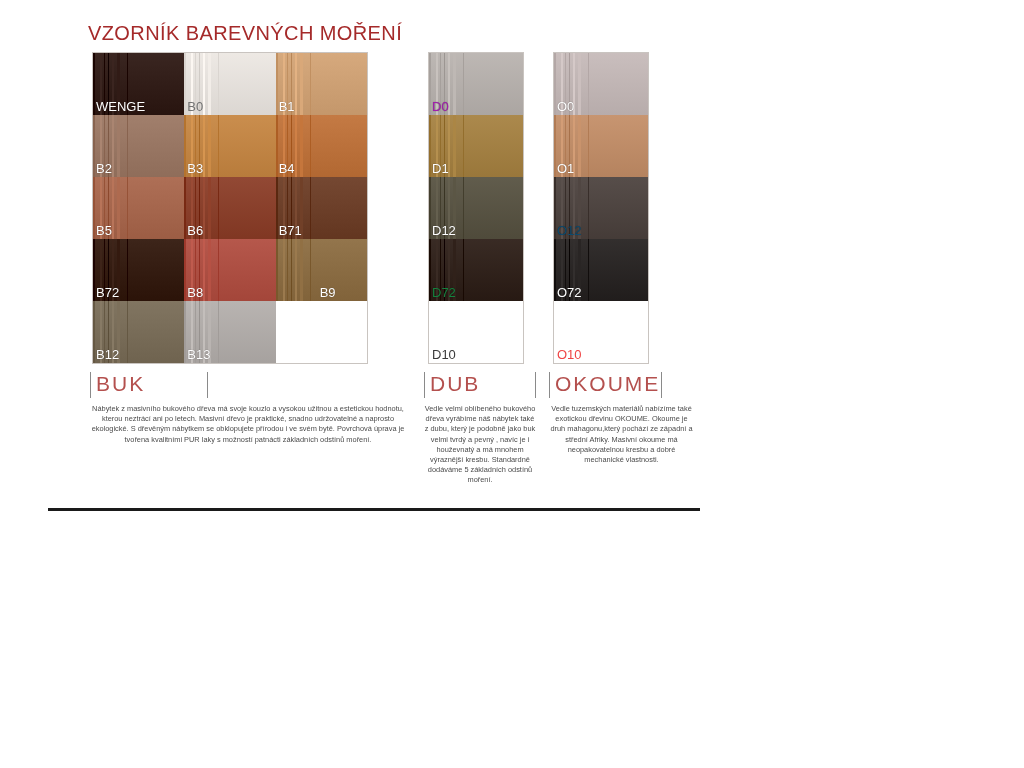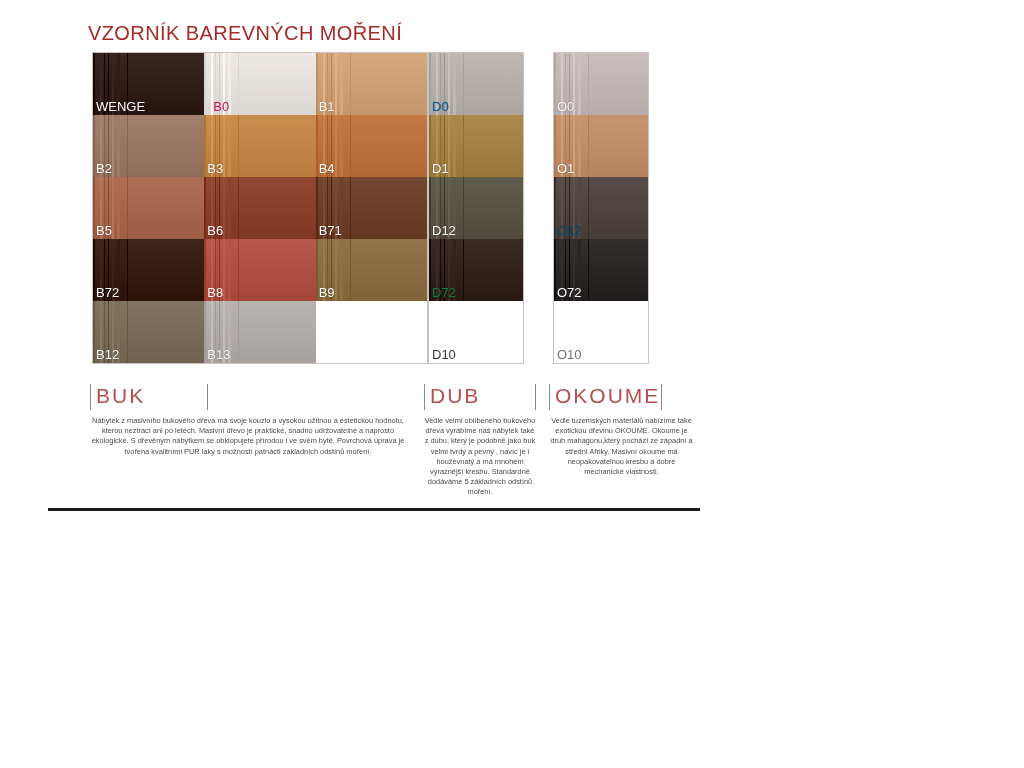--- a/index.html
+++ b/index.html
@@ -33,21 +33,21 @@
     color: #a52a2a;
     font-weight: 400;
     white-space: nowrap;
   }
 
   
   .swatch-group {
     position: absolute;
     top: 40px;
   }
-  .swatch-group.buk    { left: 92px;  width: 336px; }
+  .swatch-group.buk    { left: 92px;  width: 276px; }
   .swatch-group.dub    { left: 428px; width: 96px;  }
   .swatch-group.okoume { left: 553px; width: 96px;  }
 
   .swatch-grid {
     display: grid;
     gap: 0;
     border: 1px solid #c9c4c0;
     box-sizing: content-box;
   }
   .swatch-group.buk .swatch-grid    { grid-template-columns: repeat(3, 1fr); }
@@ -79,21 +79,20 @@
   .section {
     position: absolute;
   }
   .section.buk    { left: 90px;  top: 358px; width: 318px; }
   .section.dub    { left: 424px; top: 358px; width: 112px; }
   .section.okoume { left: 549px; top: 358px; width: 145px; }
 
   .section-head {
     position: relative;
     height: 30px;
-    margin-top: 12px;
   }
   .section-head .tick {
     position: absolute;
     top: 2px;
     width: 1px;
     height: 26px;
     background: #8a8a8a;
   }
   .section-head .tick.left  { left: 0; }
   .section-head .tick.right { }
@@ -142,21 +141,21 @@
   <div class="title" style="color: rgb(165, 42, 42);">VZORNÍK BAREVNÝCH MOŘENÍ</div>
 
   <div class="swatch-group buk">
     <div class="swatch-grid">
         <div class="swatch">
           <div class="grain" style="background: linear-gradient(90deg, rgb(25, 3, 0) 0px, rgb(25, 3, 0) 2px, transparent 2px, transparent 7px, rgb(59, 37, 32) 7px, rgb(59, 37, 32) 9px, transparent 9px, transparent 15px, rgb(15, 0, 0) 15px, rgb(15, 0, 0) 16px, transparent 16px, transparent 24px, rgb(49, 27, 22) 24px, rgb(49, 27, 22) 27px, transparent 27px, transparent 34px, rgb(25, 3, 0) 34px, rgb(25, 3, 0) 35px, transparent 35px, transparent 44px), linear-gradient(90deg, rgb(59, 37, 32) 0px, rgb(59, 37, 32) 1px, transparent 1px, transparent 11px, rgb(25, 3, 0) 11px, rgb(25, 3, 0) 12px, transparent 12px, transparent 19px, rgb(59, 37, 32) 19px, rgb(59, 37, 32) 21px, transparent 21px, transparent 31px), linear-gradient(rgba(255, 255, 255, 0.07), rgba(0, 0, 0, 0.07)), linear-gradient(rgb(43, 21, 16), rgb(43, 21, 16));"></div>
           <span class="label" style="color: rgb(255, 255, 255);">WENGE</span>
         </div>
         <div class="swatch">
           <div class="grain" style="background: linear-gradient(90deg, rgb(218, 213, 208) 0px, rgb(218, 213, 208) 2px, transparent 2px, transparent 7px, rgb(252, 247, 242) 7px, rgb(252, 247, 242) 9px, transparent 9px, transparent 15px, rgb(208, 203, 198) 15px, rgb(208, 203, 198) 16px, transparent 16px, transparent 24px, rgb(242, 237, 232) 24px, rgb(242, 237, 232) 27px, transparent 27px, transparent 34px, rgb(218, 213, 208) 34px, rgb(218, 213, 208) 35px, transparent 35px, transparent 44px), linear-gradient(90deg, rgb(252, 247, 242) 0px, rgb(252, 247, 242) 1px, transparent 1px, transparent 11px, rgb(218, 213, 208) 11px, rgb(218, 213, 208) 12px, transparent 12px, transparent 19px, rgb(252, 247, 242) 19px, rgb(252, 247, 242) 21px, transparent 21px, transparent 31px), linear-gradient(rgba(255, 255, 255, 0.07), rgba(0, 0, 0, 0.07)), linear-gradient(rgb(236, 231, 226), rgb(236, 231, 226));"></div>
-          <span class="label" style="color: #be185d; text-shadow: none; margin-left: 6px;">B0</span>
+          <span class="label" style="color: #737373; text-shadow: none;">B0</span>
         </div>
         <div class="swatch">
           <div class="grain" style="background: linear-gradient(90deg, rgb(193, 144, 97) 0px, rgb(193, 144, 97) 2px, transparent 2px, transparent 7px, rgb(227, 178, 131) 7px, rgb(227, 178, 131) 9px, transparent 9px, transparent 15px, rgb(183, 134, 87) 15px, rgb(183, 134, 87) 16px, transparent 16px, transparent 24px, rgb(217, 168, 121) 24px, rgb(217, 168, 121) 27px, transparent 27px, transparent 34px, rgb(193, 144, 97) 34px, rgb(193, 144, 97) 35px, transparent 35px, transparent 44px), linear-gradient(90deg, rgb(227, 178, 131) 0px, rgb(227, 178, 131) 1px, transparent 1px, transparent 11px, rgb(193, 144, 97) 11px, rgb(193, 144, 97) 12px, transparent 12px, transparent 19px, rgb(227, 178, 131) 19px, rgb(227, 178, 131) 21px, transparent 21px, transparent 31px), linear-gradient(rgba(255, 255, 255, 0.07), rgba(0, 0, 0, 0.07)), linear-gradient(rgb(211, 162, 115), rgb(211, 162, 115));"></div>
           <span class="label" style="color: rgb(255, 255, 255);">B1</span>
         </div>
         <div class="swatch">
           <div class="grain" style="background: linear-gradient(90deg, rgb(136, 99, 79) 0px, rgb(136, 99, 79) 2px, transparent 2px, transparent 7px, rgb(170, 133, 113) 7px, rgb(170, 133, 113) 9px, transparent 9px, transparent 15px, rgb(126, 89, 69) 15px, rgb(126, 89, 69) 16px, transparent 16px, transparent 24px, rgb(160, 123, 103) 24px, rgb(160, 123, 103) 27px, transparent 27px, transparent 34px, rgb(136, 99, 79) 34px, rgb(136, 99, 79) 35px, transparent 35px, transparent 44px), linear-gradient(90deg, rgb(170, 133, 113) 0px, rgb(170, 133, 113) 1px, transparent 1px, transparent 11px, rgb(136, 99, 79) 11px, rgb(136, 99, 79) 12px, transparent 12px, transparent 19px, rgb(170, 133, 113) 19px, rgb(170, 133, 113) 21px, transparent 21px, transparent 31px), linear-gradient(rgba(255, 255, 255, 0.07), rgba(0, 0, 0, 0.07)), linear-gradient(rgb(154, 117, 97), rgb(154, 117, 97));"></div>
           <span class="label" style="color: rgb(255, 255, 255);">B2</span>
         </div>
         <div class="swatch">
@@ -182,38 +181,38 @@
         <div class="swatch">
           <div class="grain" style="background: linear-gradient(90deg, rgb(28, 2, 0) 0px, rgb(28, 2, 0) 2px, transparent 2px, transparent 7px, rgb(62, 36, 25) 7px, rgb(62, 36, 25) 9px, transparent 9px, transparent 15px, rgb(18, 0, 0) 15px, rgb(18, 0, 0) 16px, transparent 16px, transparent 24px, rgb(52, 26, 15) 24px, rgb(52, 26, 15) 27px, transparent 27px, transparent 34px, rgb(28, 2, 0) 34px, rgb(28, 2, 0) 35px, transparent 35px, transparent 44px), linear-gradient(90deg, rgb(62, 36, 25) 0px, rgb(62, 36, 25) 1px, transparent 1px, transparent 11px, rgb(28, 2, 0) 11px, rgb(28, 2, 0) 12px, transparent 12px, transparent 19px, rgb(62, 36, 25) 19px, rgb(62, 36, 25) 21px, transparent 21px, transparent 31px), linear-gradient(rgba(255, 255, 255, 0.07), rgba(0, 0, 0, 0.07)), linear-gradient(rgb(46, 20, 9), rgb(46, 20, 9));"></div>
           <span class="label" style="color: rgb(255, 255, 255);">B72</span>
         </div>
         <div class="swatch">
           <div class="grain" style="background: linear-gradient(90deg, rgb(158, 57, 44) 0px, rgb(158, 57, 44) 2px, transparent 2px, transparent 7px, rgb(192, 91, 78) 7px, rgb(192, 91, 78) 9px, transparent 9px, transparent 15px, rgb(148, 47, 34) 15px, rgb(148, 47, 34) 16px, transparent 16px, transparent 24px, rgb(182, 81, 68) 24px, rgb(182, 81, 68) 27px, transparent 27px, transparent 34px, rgb(158, 57, 44) 34px, rgb(158, 57, 44) 35px, transparent 35px, transparent 44px), linear-gradient(90deg, rgb(192, 91, 78) 0px, rgb(192, 91, 78) 1px, transparent 1px, transparent 11px, rgb(158, 57, 44) 11px, rgb(158, 57, 44) 12px, transparent 12px, transparent 19px, rgb(192, 91, 78) 19px, rgb(192, 91, 78) 21px, transparent 21px, transparent 31px), linear-gradient(rgba(255, 255, 255, 0.07), rgba(0, 0, 0, 0.07)), linear-gradient(rgb(176, 75, 62), rgb(176, 75, 62));"></div>
           <span class="label" style="color: rgb(255, 255, 255); text-align: right;">B8</span>
         </div>
         <div class="swatch">
           <div class="grain" style="background: linear-gradient(90deg, rgb(121, 88, 44) 0px, rgb(121, 88, 44) 2px, transparent 2px, transparent 7px, rgb(155, 122, 78) 7px, rgb(155, 122, 78) 9px, transparent 9px, transparent 15px, rgb(111, 78, 34) 15px, rgb(111, 78, 34) 16px, transparent 16px, transparent 24px, rgb(145, 112, 68) 24px, rgb(145, 112, 68) 27px, transparent 27px, transparent 34px, rgb(121, 88, 44) 34px, rgb(121, 88, 44) 35px, transparent 35px, transparent 44px), linear-gradient(90deg, rgb(155, 122, 78) 0px, rgb(155, 122, 78) 1px, transparent 1px, transparent 11px, rgb(121, 88, 44) 11px, rgb(121, 88, 44) 12px, transparent 12px, transparent 19px, rgb(155, 122, 78) 19px, rgb(155, 122, 78) 21px, transparent 21px, transparent 31px), linear-gradient(rgba(255, 255, 255, 0.07), rgba(0, 0, 0, 0.07)), linear-gradient(rgb(139, 106, 62), rgb(139, 106, 62));"></div>
-          <span class="label" style="color: rgb(255, 255, 255);">B9</span>
+          <span class="label" style="color: rgb(255, 255, 255); padding-left: 41px;">B9</span>
         </div>
         <div class="swatch">
           <div class="grain" style="background: linear-gradient(90deg, rgb(101, 88, 67) 0px, rgb(101, 88, 67) 2px, transparent 2px, transparent 7px, rgb(135, 122, 101) 7px, rgb(135, 122, 101) 9px, transparent 9px, transparent 15px, rgb(91, 78, 57) 15px, rgb(91, 78, 57) 16px, transparent 16px, transparent 24px, rgb(125, 112, 91) 24px, rgb(125, 112, 91) 27px, transparent 27px, transparent 34px, rgb(101, 88, 67) 34px, rgb(101, 88, 67) 35px, transparent 35px, transparent 44px), linear-gradient(90deg, rgb(135, 122, 101) 0px, rgb(135, 122, 101) 1px, transparent 1px, transparent 11px, rgb(101, 88, 67) 11px, rgb(101, 88, 67) 12px, transparent 12px, transparent 19px, rgb(135, 122, 101) 19px, rgb(135, 122, 101) 21px, transparent 21px, transparent 31px), linear-gradient(rgba(255, 255, 255, 0.07), rgba(0, 0, 0, 0.07)), linear-gradient(rgb(119, 106, 85), rgb(119, 106, 85));"></div>
           <span class="label" style="color: rgb(255, 255, 255);">B12</span>
         </div>
         <div class="swatch">
           <div class="grain" style="background: linear-gradient(90deg, rgb(161, 156, 153) 0px, rgb(161, 156, 153) 2px, transparent 2px, transparent 7px, rgb(195, 190, 187) 7px, rgb(195, 190, 187) 9px, transparent 9px, transparent 15px, rgb(151, 146, 143) 15px, rgb(151, 146, 143) 16px, transparent 16px, transparent 24px, rgb(185, 180, 177) 24px, rgb(185, 180, 177) 27px, transparent 27px, transparent 34px, rgb(161, 156, 153) 34px, rgb(161, 156, 153) 35px, transparent 35px, transparent 44px), linear-gradient(90deg, rgb(195, 190, 187) 0px, rgb(195, 190, 187) 1px, transparent 1px, transparent 11px, rgb(161, 156, 153) 11px, rgb(161, 156, 153) 12px, transparent 12px, transparent 19px, rgb(195, 190, 187) 19px, rgb(195, 190, 187) 21px, transparent 21px, transparent 31px), linear-gradient(rgba(255, 255, 255, 0.07), rgba(0, 0, 0, 0.07)), linear-gradient(rgb(179, 174, 171), rgb(179, 174, 171));"></div>
           <span class="label" style="color: rgb(255, 255, 255);">B13</span>
         </div>
       </div>
   </div>
 
   <div class="swatch-group dub">
     <div class="swatch-grid">
         <div class="swatch">
           <div class="grain" style="background: linear-gradient(90deg, rgb(166, 160, 156) 0px, rgb(166, 160, 156) 2px, transparent 2px, transparent 7px, rgb(200, 194, 190) 7px, rgb(200, 194, 190) 9px, transparent 9px, transparent 15px, rgb(156, 150, 146) 15px, rgb(156, 150, 146) 16px, transparent 16px, transparent 24px, rgb(190, 184, 180) 24px, rgb(190, 184, 180) 27px, transparent 27px, transparent 34px, rgb(166, 160, 156) 34px, rgb(166, 160, 156) 35px, transparent 35px, transparent 44px), linear-gradient(90deg, rgb(200, 194, 190) 0px, rgb(200, 194, 190) 1px, transparent 1px, transparent 11px, rgb(166, 160, 156) 11px, rgb(166, 160, 156) 12px, transparent 12px, transparent 19px, rgb(200, 194, 190) 19px, rgb(200, 194, 190) 21px, transparent 21px, transparent 31px), linear-gradient(rgba(255, 255, 255, 0.07), rgba(0, 0, 0, 0.07)), linear-gradient(rgb(184, 178, 174), rgb(184, 178, 174));"></div>
-          <span class="label" style="color: #0369a1;">D0</span>
+          <span class="label" style="color: #a21caf;">D0</span>
         </div>
         <div class="swatch">
           <div class="grain" style="background: linear-gradient(90deg, rgb(147, 110, 45) 0px, rgb(147, 110, 45) 2px, transparent 2px, transparent 7px, rgb(181, 144, 79) 7px, rgb(181, 144, 79) 9px, transparent 9px, transparent 15px, rgb(137, 100, 35) 15px, rgb(137, 100, 35) 16px, transparent 16px, transparent 24px, rgb(171, 134, 69) 24px, rgb(171, 134, 69) 27px, transparent 27px, transparent 34px, rgb(147, 110, 45) 34px, rgb(147, 110, 45) 35px, transparent 35px, transparent 44px), linear-gradient(90deg, rgb(181, 144, 79) 0px, rgb(181, 144, 79) 1px, transparent 1px, transparent 11px, rgb(147, 110, 45) 11px, rgb(147, 110, 45) 12px, transparent 12px, transparent 19px, rgb(181, 144, 79) 19px, rgb(181, 144, 79) 21px, transparent 21px, transparent 31px), linear-gradient(rgba(255, 255, 255, 0.07), rgba(0, 0, 0, 0.07)), linear-gradient(rgb(165, 128, 63), rgb(165, 128, 63));"></div>
           <span class="label" style="color: rgb(255, 255, 255);">D1</span>
         </div>
         <div class="swatch">
           <div class="grain" style="background: linear-gradient(90deg, rgb(67, 62, 45) 0px, rgb(67, 62, 45) 2px, transparent 2px, transparent 7px, rgb(101, 96, 79) 7px, rgb(101, 96, 79) 9px, transparent 9px, transparent 15px, rgb(57, 52, 35) 15px, rgb(57, 52, 35) 16px, transparent 16px, transparent 24px, rgb(91, 86, 69) 24px, rgb(91, 86, 69) 27px, transparent 27px, transparent 34px, rgb(67, 62, 45) 34px, rgb(67, 62, 45) 35px, transparent 35px, transparent 44px), linear-gradient(90deg, rgb(101, 96, 79) 0px, rgb(101, 96, 79) 1px, transparent 1px, transparent 11px, rgb(67, 62, 45) 11px, rgb(67, 62, 45) 12px, transparent 12px, transparent 19px, rgb(101, 96, 79) 19px, rgb(101, 96, 79) 21px, transparent 21px, transparent 31px), linear-gradient(rgba(255, 255, 255, 0.07), rgba(0, 0, 0, 0.07)), linear-gradient(rgb(85, 80, 63), rgb(85, 80, 63));"></div>
           <span class="label" style="color: rgb(255, 255, 255);">D12</span>
         </div>
         <div class="swatch">
@@ -240,21 +239,21 @@
         <div class="swatch">
           <div class="grain" style="background: linear-gradient(90deg, rgb(56, 46, 42) 0px, rgb(56, 46, 42) 2px, transparent 2px, transparent 7px, rgb(90, 80, 76) 7px, rgb(90, 80, 76) 9px, transparent 9px, transparent 15px, rgb(46, 36, 32) 15px, rgb(46, 36, 32) 16px, transparent 16px, transparent 24px, rgb(80, 70, 66) 24px, rgb(80, 70, 66) 27px, transparent 27px, transparent 34px, rgb(56, 46, 42) 34px, rgb(56, 46, 42) 35px, transparent 35px, transparent 44px), linear-gradient(90deg, rgb(90, 80, 76) 0px, rgb(90, 80, 76) 1px, transparent 1px, transparent 11px, rgb(56, 46, 42) 11px, rgb(56, 46, 42) 12px, transparent 12px, transparent 19px, rgb(90, 80, 76) 19px, rgb(90, 80, 76) 21px, transparent 21px, transparent 31px), linear-gradient(rgba(255, 255, 255, 0.07), rgba(0, 0, 0, 0.07)), linear-gradient(rgb(74, 64, 60), rgb(74, 64, 60));"></div>
           <span class="label" style="color: #0c4a6e;">O12</span>
         </div>
         <div class="swatch">
           <div class="grain" style="background: linear-gradient(90deg, rgb(17, 13, 12) 0px, rgb(17, 13, 12) 2px, transparent 2px, transparent 7px, rgb(51, 47, 46) 7px, rgb(51, 47, 46) 9px, transparent 9px, transparent 15px, rgb(7, 3, 2) 15px, rgb(7, 3, 2) 16px, transparent 16px, transparent 24px, rgb(41, 37, 36) 24px, rgb(41, 37, 36) 27px, transparent 27px, transparent 34px, rgb(17, 13, 12) 34px, rgb(17, 13, 12) 35px, transparent 35px, transparent 44px), linear-gradient(90deg, rgb(51, 47, 46) 0px, rgb(51, 47, 46) 1px, transparent 1px, transparent 11px, rgb(17, 13, 12) 11px, rgb(17, 13, 12) 12px, transparent 12px, transparent 19px, rgb(51, 47, 46) 19px, rgb(51, 47, 46) 21px, transparent 21px, transparent 31px), linear-gradient(rgba(255, 255, 255, 0.07), rgba(0, 0, 0, 0.07)), linear-gradient(rgb(35, 31, 30), rgb(35, 31, 30));"></div>
           <span class="label" style="color: rgb(255, 255, 255);">O72</span>
         </div>
         <div class="swatch">
           <div class="grain" style="background: rgb(255, 255, 255);"></div>
-          <span class="label" style="color: #737373; text-shadow: none;">O10</span>
+          <span class="label" style="color: #ef4444; text-shadow: none;">O10</span>
         </div>
       </div>
   </div>
 
   <div class="section buk">
     <div class="section-head">
       <span class="tick left"></span>
       <span class="tick right"></span>
       <span class="section-title" style="color: rgb(180, 80, 78);">BUK</span>
     </div>

